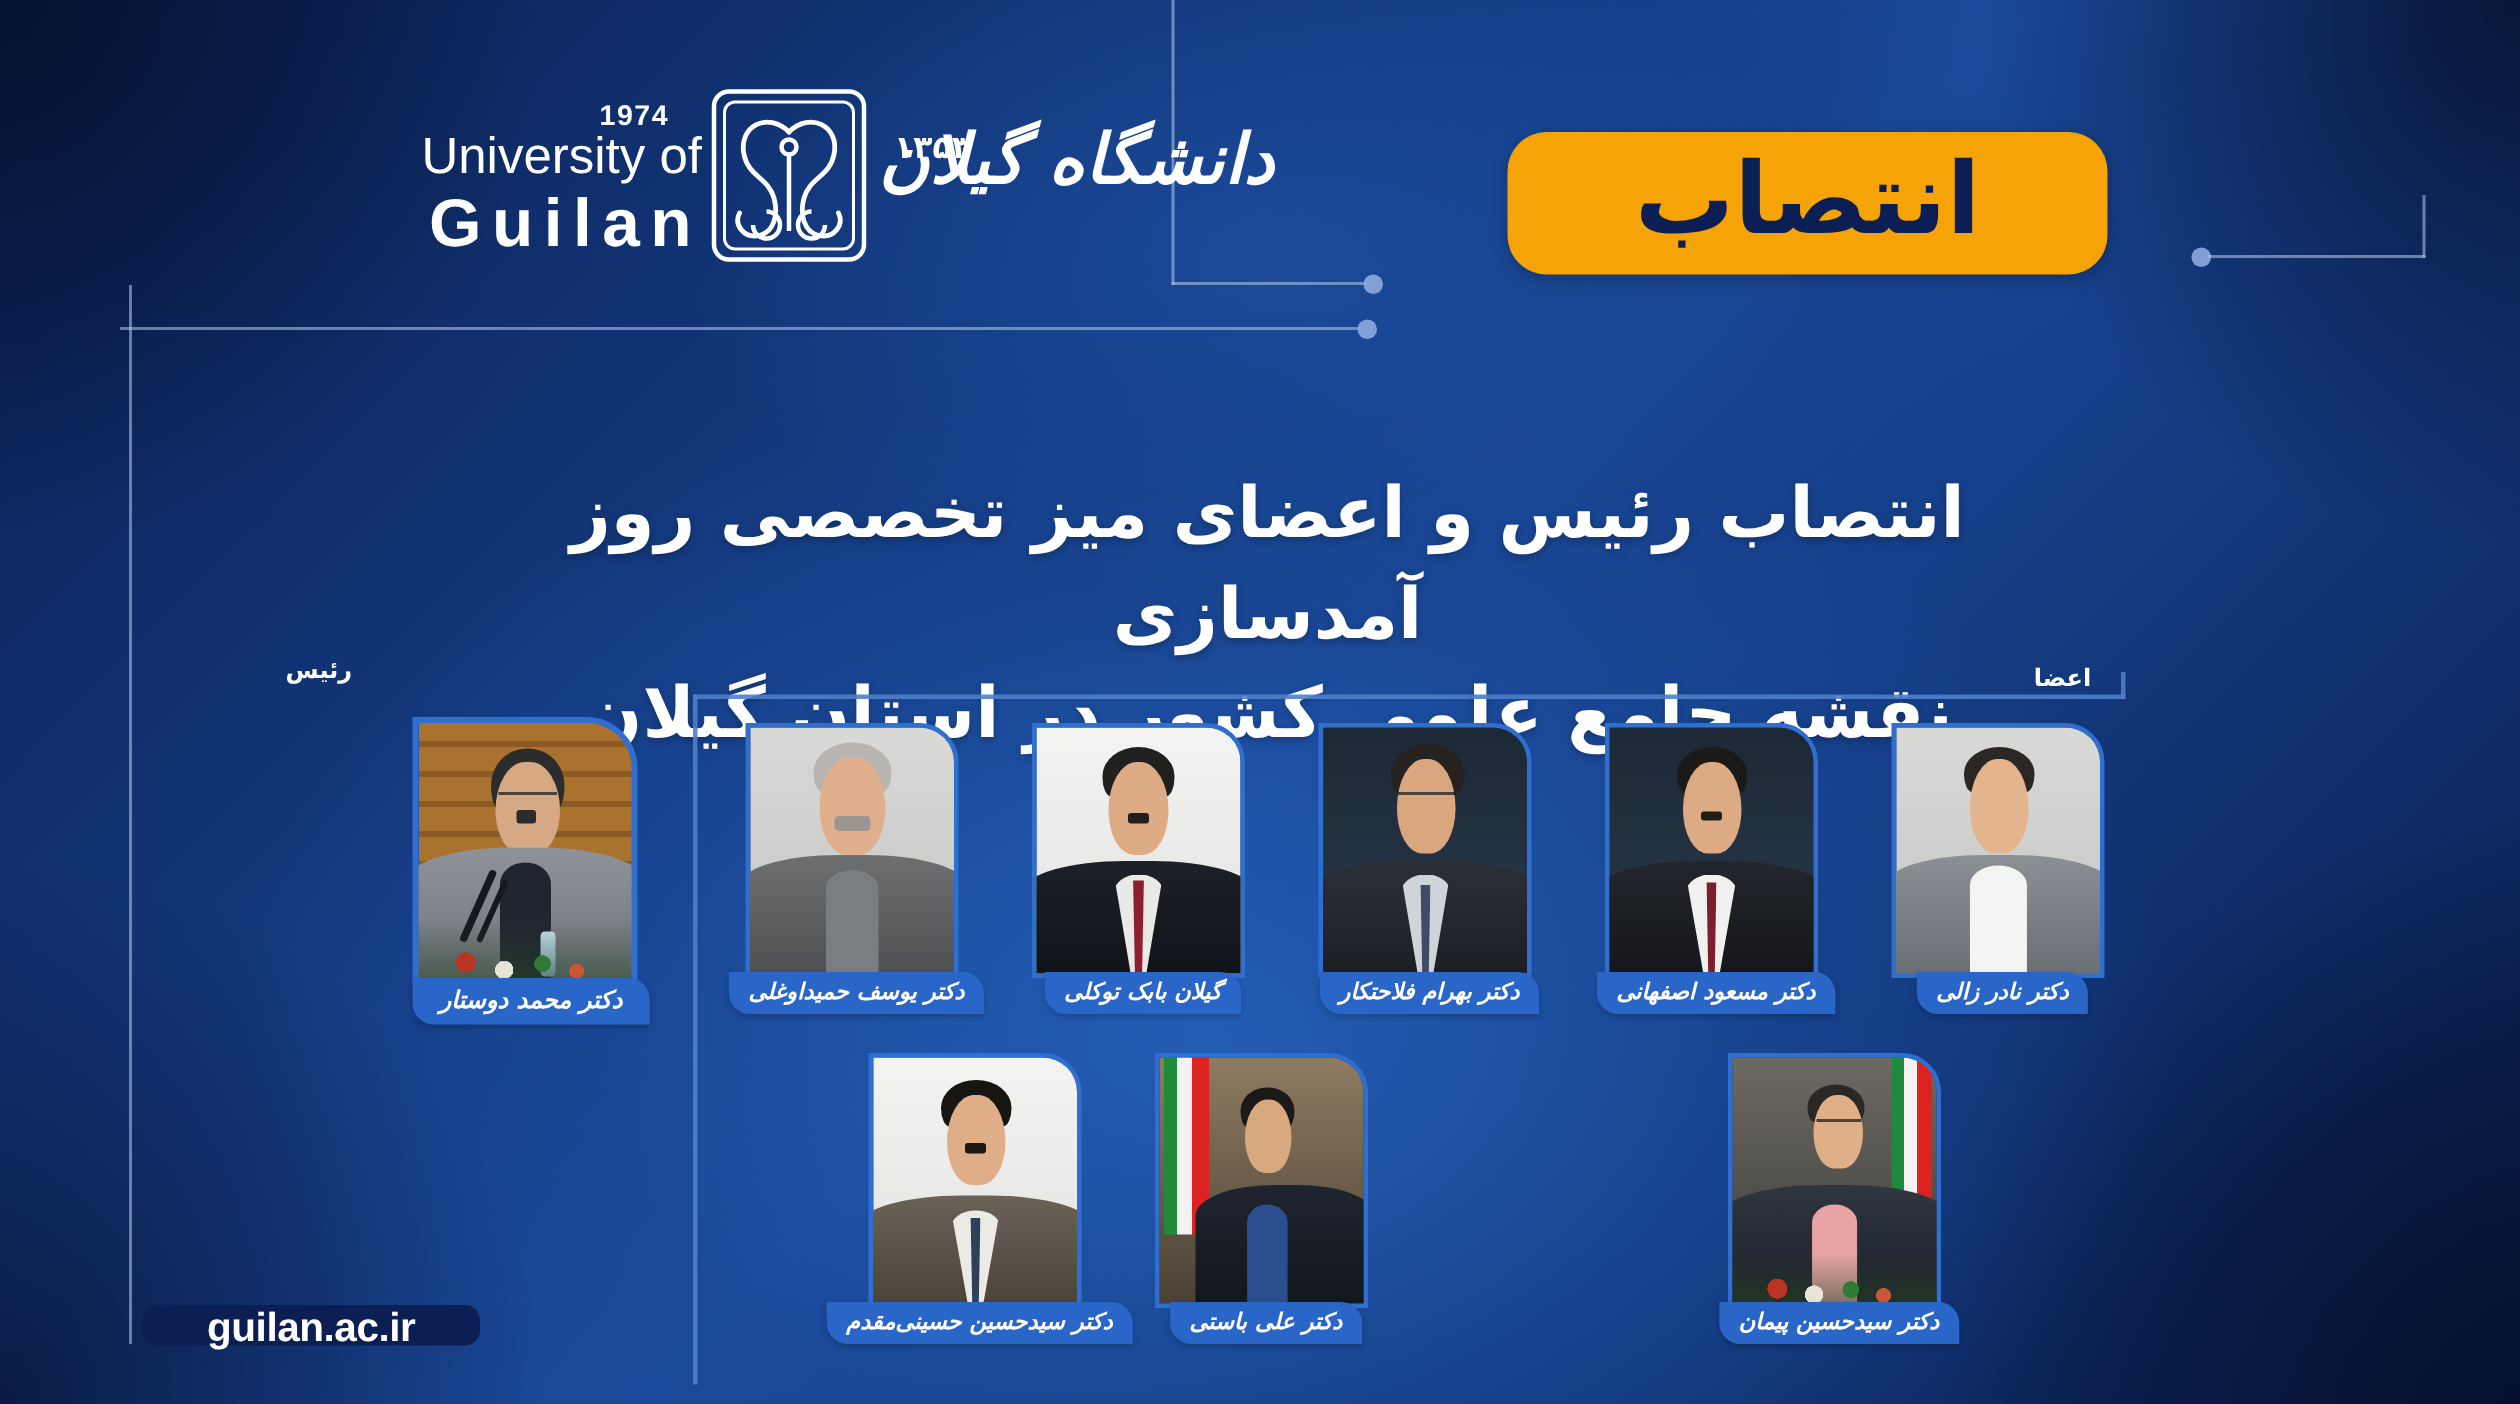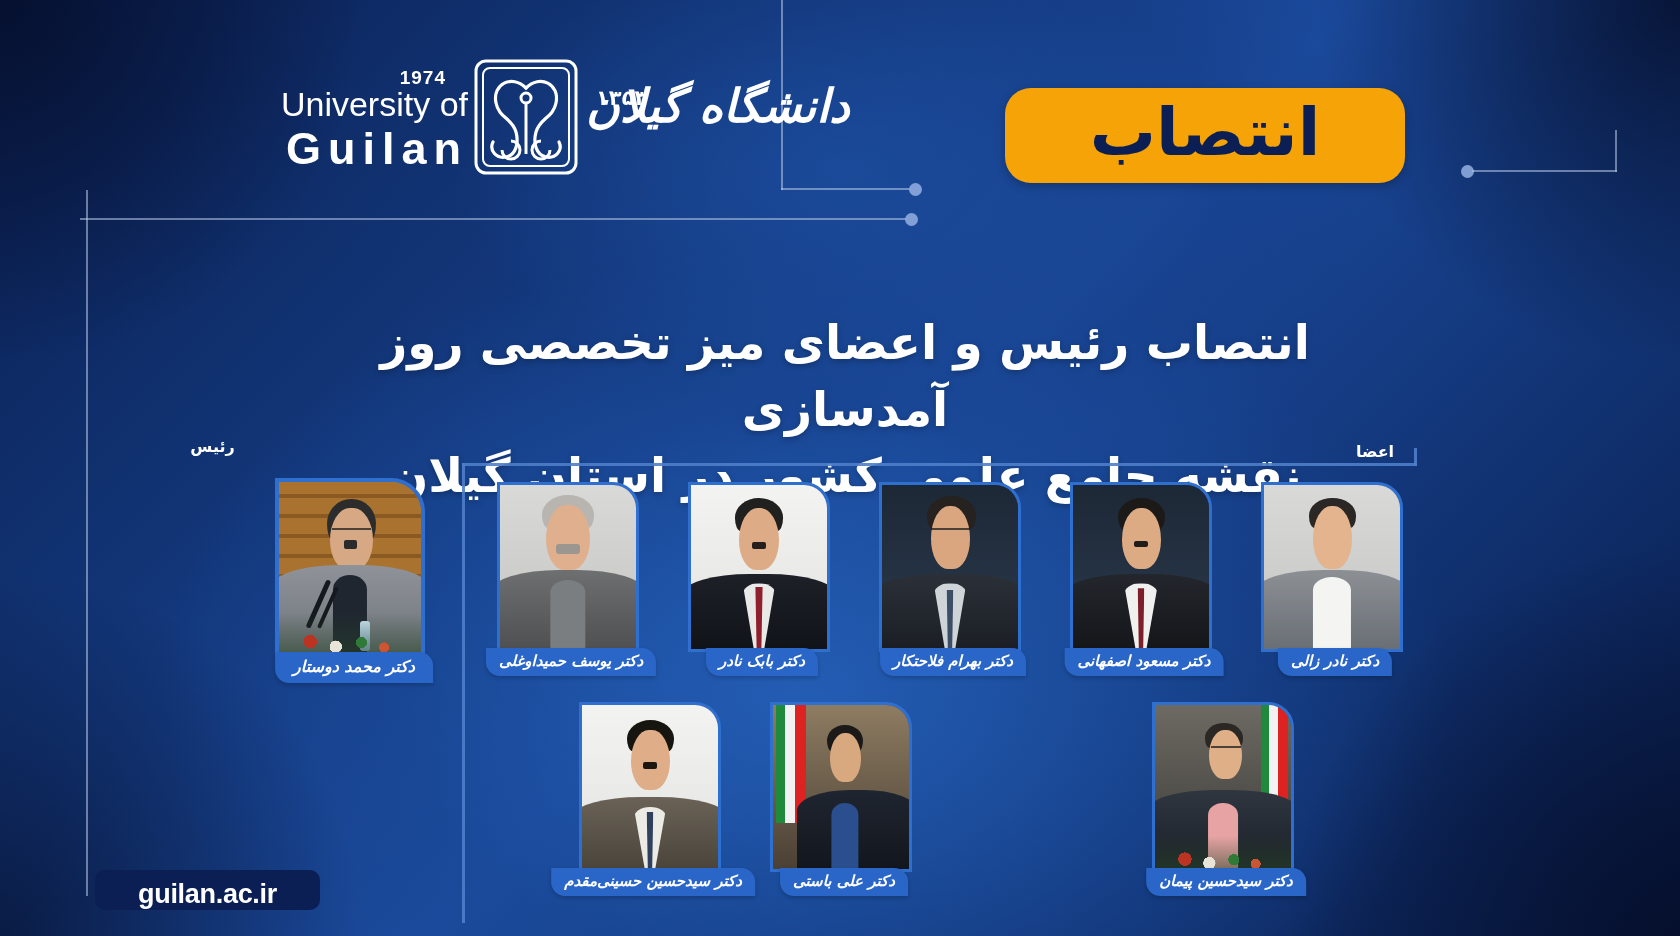--- a/index.html
+++ b/index.html
@@ -82,22 +82,22 @@
     position:absolute;left:50%;transform:translateX(-50%);
     background:#2a66c8;color:#fff;border-radius:0 14px 0 14px;
     font-size:15px;font-weight:800;white-space:nowrap;
     padding:5px 13px 6px;line-height:1.15;box-shadow:0 2px 4px rgba(0,0,0,.2);
   }
   .card.chair .photo{border-color:#2f6fd0;border-width:4px;border-radius:0 34px 0 0;}
   .card.chair .caption{font-size:16px;padding:6px 18px 7px;}
 
   
   #site{
-    position:absolute;left:95px;top:870px;width:225px;height:40px;
-    background:#0b1f55;border-radius:10px;display:flex;align-items:flex-end;justify-content:center;
+    position:absolute;left:95px;top:870px;width:225px;height:27px;
+    background:#0b1f55;border-radius:10px;display:flex;align-items:flex-start;justify-content:center;
     direction:ltr;
   }
   #site span{color:#fff;font-size:27px;font-weight:900;font-family:"Liberation Sans",sans-serif;
     letter-spacing:-.3px;}
 
   
   .bg-wood{background:
      repeating-linear-gradient(0deg,#a9732f 0px,#a9732f 16px,#8a5a22 16px,#8a5a22 20px),
      linear-gradient(#b98440,#8a5a22);}
   .bg-grey{background:linear-gradient(#d9d9d7,#c4c4c2);}
@@ -215,21 +215,21 @@
     <div class="photo">
       <div class="img bg-white">
         <div class="hair" style="left:32%;top:8%;width:36%;height:20%;background:#20201f;"></div>
         <div class="face" style="left:35%;top:14%;width:30%;height:38%;background:#ddab85;"></div>
         <div style="position:absolute;left:45%;top:35%;width:10%;height:4%;background:#241f1c;border-radius:2px;"></div>
         <div class="torso" style="height:46%;background:linear-gradient(#1d2027,#101318);"></div>
         <div class="shirt" style="width:24%;height:40%;background:#e9e9e7;clip-path:polygon(0 0,100% 0,66% 100%,34% 100%);"></div>
         <div class="tie" style="width:22%;height:38%;background:#8f1f2d;"></div>
       </div>
     </div>
-    <div class="caption" style="top:166px;">دکتر بابک نادر</div>
+    <div class="caption" style="top:166px;">گیلان بابک توکلی</div>
   </div>
 
   <div class="card" style="left:885px;top:482px;width:136px;height:164px;">
     <div class="photo">
       <div class="img bg-dark">
         <div class="hair" style="left:33%;top:7%;width:36%;height:20%;background:#262220;"></div>
         <div class="face" style="left:36%;top:13%;width:29%;height:38%;background:#d9a67f;"></div>
         <div class="glasses" style="left:36%;top:26%;width:29%;"></div>
         <div class="torso" style="height:46%;background:linear-gradient(#2b3038,#1b1f25);"></div>
         <div class="shirt" style="width:24%;height:40%;background:#cfd4d9;clip-path:polygon(0 0,100% 0,66% 100%,34% 100%);"></div>

